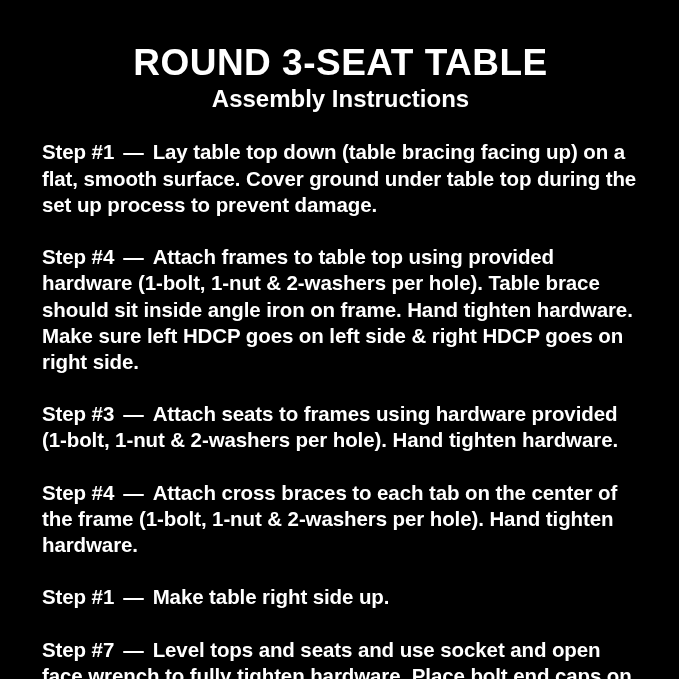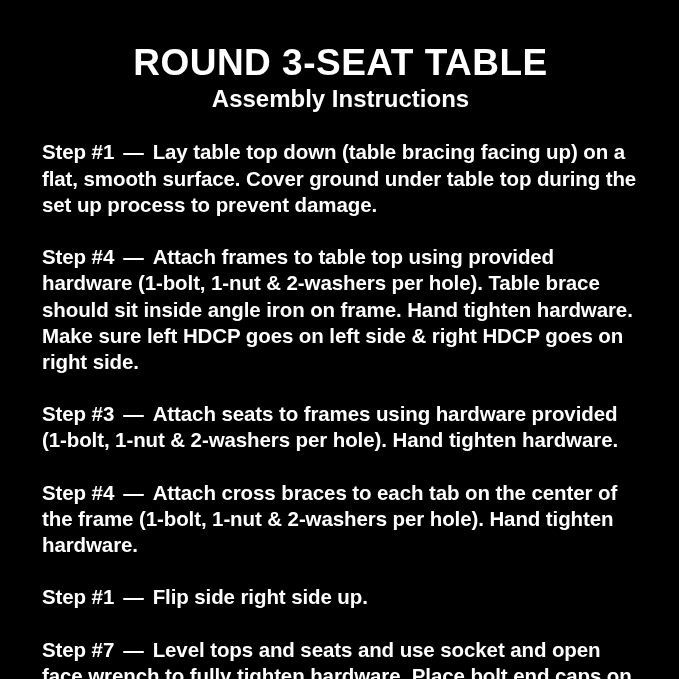--- a/index.html
+++ b/index.html
@@ -58,17 +58,17 @@
 
   <div class="steps">
     <p class="step"><span>Step #1</span><span class="dash">—</span><span>Lay table top down (table bracing facing up) on a flat, smooth surface. Cover ground under table top during the set up process to prevent damage.</span></p>
 
     <p class="step"><span>Step #4</span><span class="dash">—</span><span>Attach frames to table top using provided hardware (1-bolt, 1-nut &amp; 2-washers per hole). Table brace should sit inside angle iron on frame. Hand tighten hardware. Make sure left HDCP goes on left side &amp; right HDCP goes on right side.</span></p>
 
     <p class="step"><span>Step #3</span><span class="dash">—</span><span>Attach seats to frames using hardware provided (1-bolt, 1-nut &amp; 2-washers per hole). Hand tighten hardware.</span></p>
 
     <p class="step"><span>Step #4</span><span class="dash">—</span><span>Attach cross braces to each tab on the center of the frame (1-bolt, 1-nut &amp; 2-washers per hole). Hand tighten hardware.</span></p>
 
-    <p class="step"><span>Step #1</span><span class="dash">—</span><span>Flip side right side up.</span></p>
+    <p class="step"><span>Step #1</span><span class="dash">—</span><span>Make table right side up.</span></p>
 
     <p class="step"><span>Step #7</span><span class="dash">—</span><span>Level tops and seats and use socket and open face wrench to fully tighten hardware. Place bolt end caps on bolt ends.</span></p>
   </div>
 </div>
 
 </body></html>

